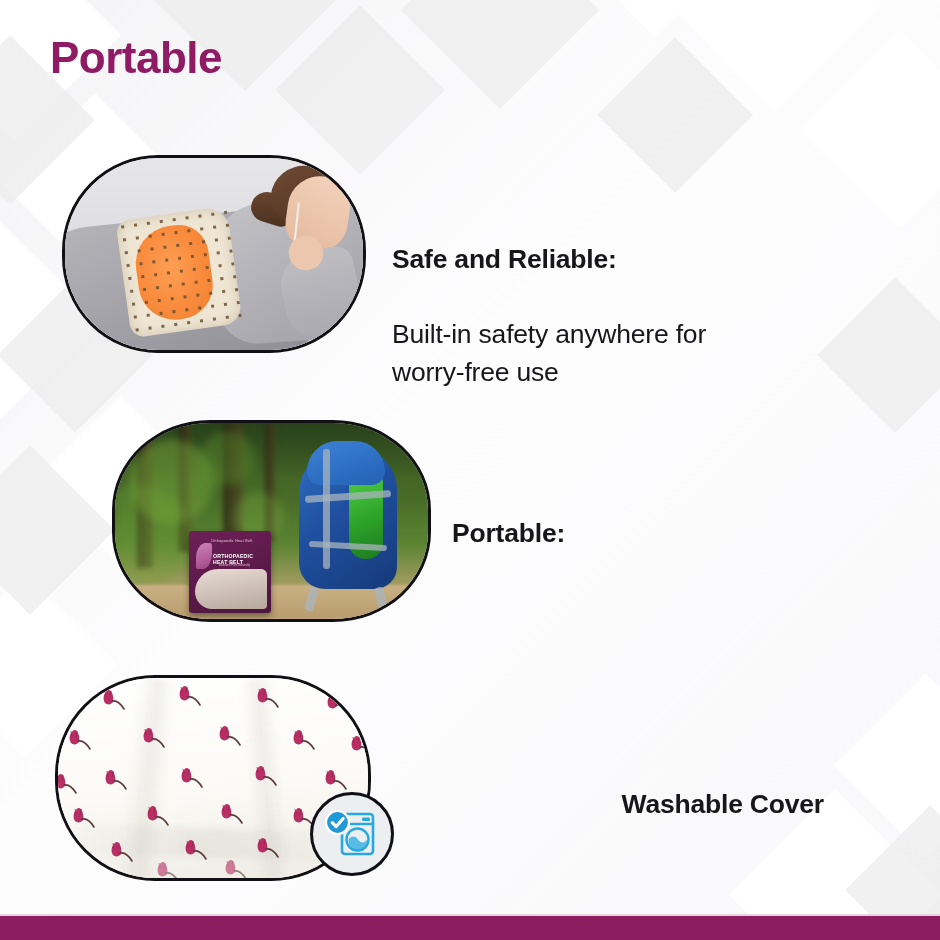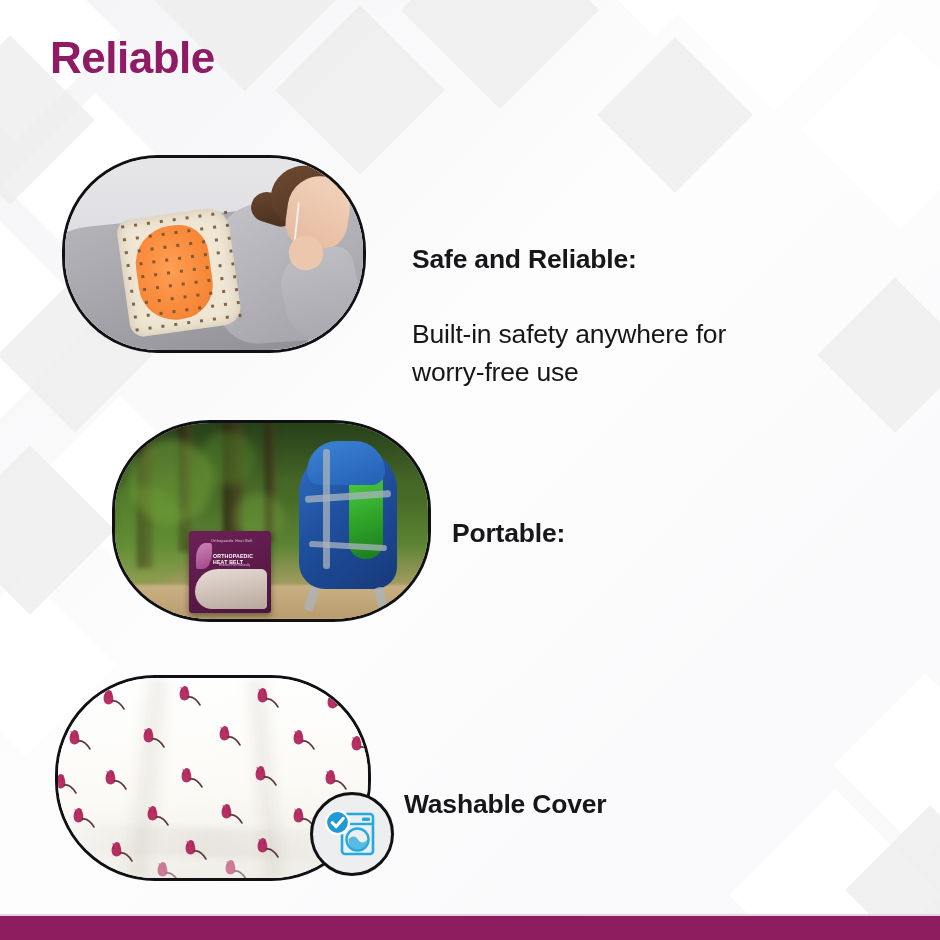--- a/index.html
+++ b/index.html
@@ -65,21 +65,20 @@
     left: 62px;
     top: 155px;
     width: 298px;
     height: 192px;
     border-radius: 96px;
   }
   #text-safe {
     left: 392px;
     top: 203px;
     width: 470px;
-    margin-left: 20px;
   }
 
   
   #card-portable {
     left: 112px;
     top: 420px;
     width: 313px;
     height: 196px;
     border-radius: 98px / 90px;
   }
@@ -96,20 +95,21 @@
     width: 310px;
     height: 200px;
     border-radius: 100px;
     background: #fdfcf9;
   }
   #text-washable {
     left: 404px;
     top: 748px;
     width: 420px;
     font-weight: 600;
+    text-align: right;
   }
 
   
   .scene { position: absolute; inset: 0; }
 
   .sr-bg {
     position: absolute; inset: 0;
     background: linear-gradient(180deg,#e6e6e9 0%, #dcdce0 55%, #f1f1f3 100%);
   }
   .sr-body {
@@ -389,21 +389,21 @@
       <rect x="430" y="-60" width="140" height="140" transform="rotate(45 500 10)"></rect>
       <rect x="620" y="60" width="110" height="110" transform="rotate(45 675 115)"></rect>
       <rect x="-50" y="60" width="120" height="120" transform="rotate(45 10 120)"></rect>
       <rect x="20" y="300" width="110" height="110" transform="rotate(45 75 355)"></rect>
       <rect x="-30" y="470" width="120" height="120" transform="rotate(45 30 530)"></rect>
       <rect x="840" y="300" width="110" height="110" transform="rotate(45 895 355)"></rect>
       <rect x="870" y="830" width="120" height="120" transform="rotate(45 930 890)"></rect>
     </g>
   </svg>
 
-  <div id="page-title">Reliable</div>
+  <div id="page-title">Portable</div>
 
   <div class="card" id="card-safe">
     <div class="scene">
       <div class="sr-bg"></div>
       <div class="sr-body"></div>
       <div class="sr-torso"></div>
       <div class="sr-pony"></div>
       <div class="sr-hair"></div>
       <div class="sr-head"></div>
       <div class="sr-cord"></div>

